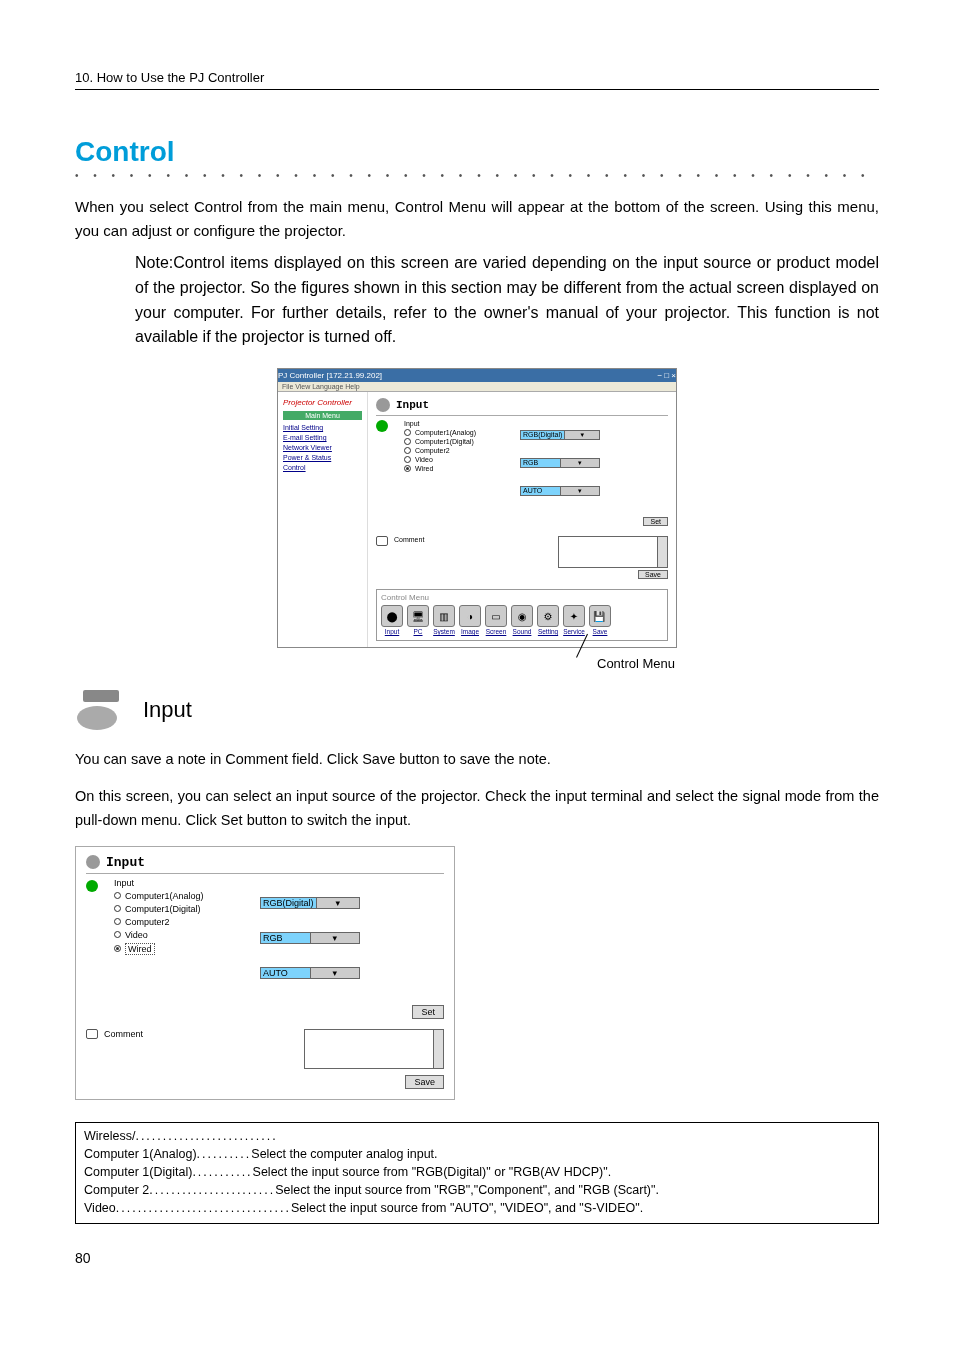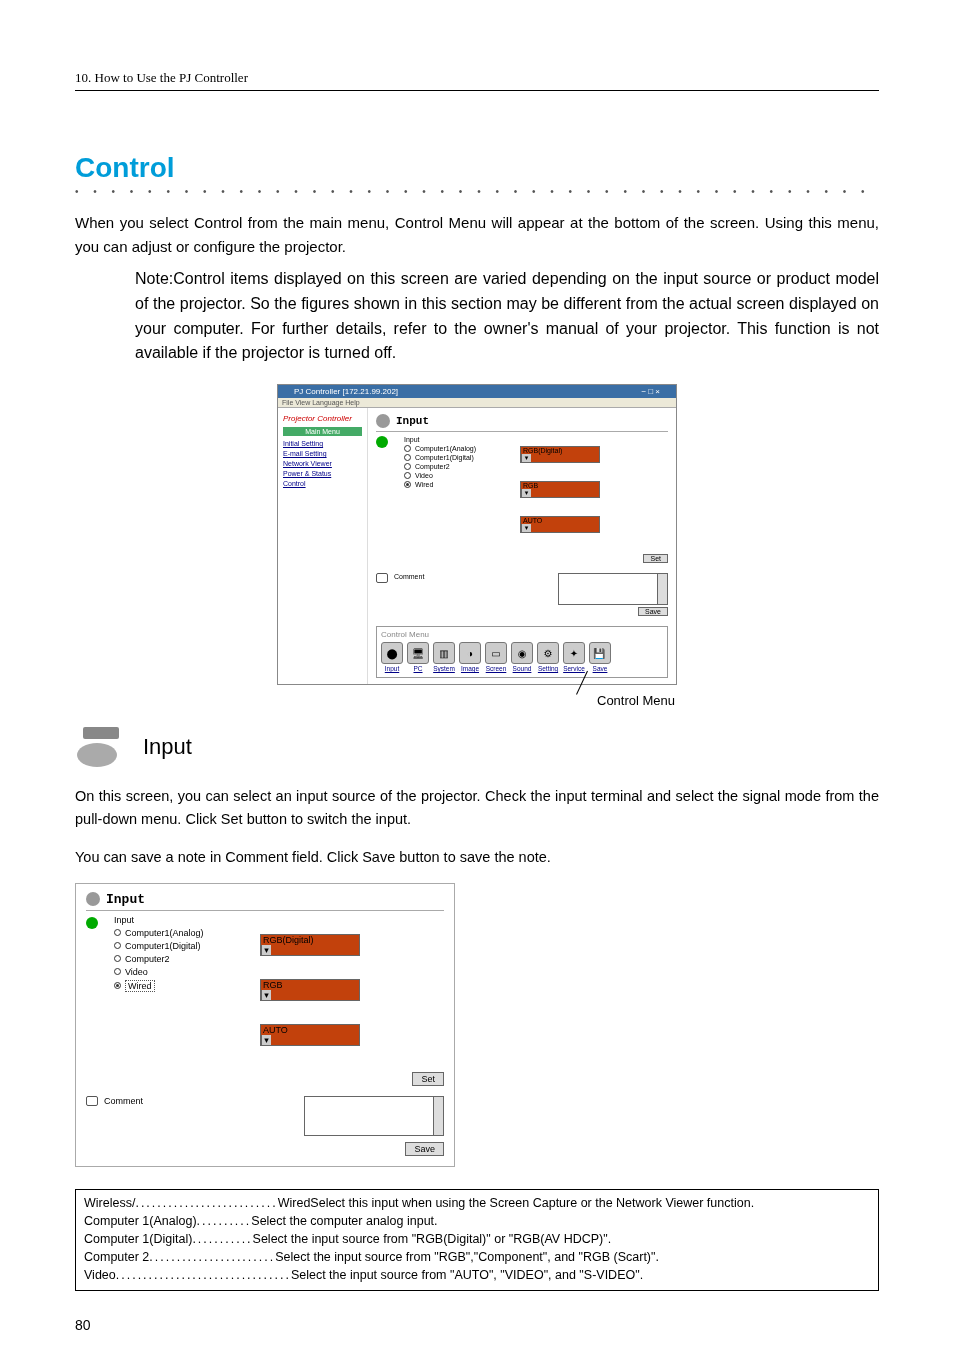--- a/index.html
+++ b/index.html
@@ -1,45 +1,45 @@
 <!DOCTYPE html>
 <html><head>
 <meta charset="utf-8">
 <style>
   * { box-sizing: border-box; margin: 0; padding: 0; }
   html, body { width: 954px; height: 1355px; font-family: Arial, Helvetica, sans-serif; background: #fff; color: #000; }
   .page { padding: 70px 75px 40px 75px; }
-  .chapter-line { font-size: 13px; border-bottom: 1px solid #000; padding-bottom: 4px; margin-bottom: 61px; font-family: Liberation Serif, serif; }
+  .chapter-line { font-size: 13px; border-bottom: 1px solid #000; padding-bottom: 4px; margin-bottom: 46px; }
   .section-title { font-size: 28px; font-weight: bold; color: #009dd9; }
   .dot-rule { color: #555; letter-spacing: 6px; font-size: 10px; margin-top: 2px; margin-bottom: 14px; overflow: hidden; white-space: nowrap; }
   .intro { font-size: 15px; line-height: 1.6; margin-bottom: 8px; text-align: justify; }
   .note { font-size: 16px; line-height: 1.55; margin-left: 60px; margin-bottom: 18px; text-align: justify; }
 
   
   .app-window { width: 400px; margin: 0 auto 6px auto; border: 1px solid #888; background: #f4f4f4; font-size: 8px; }
-  .app-titlebar { background: #3a6ea5; color: #fff; padding: 2px 16px; display: flex; justify-content: space-between; align-items: center; }
+  .app-titlebar { background: #3a6ea5; color: #fff; padding: 2px 0; display: flex; justify-content: space-between; align-items: center; }
   .app-menubar { background: #ece9d8; color: #555; padding: 1px 4px; font-size: 7px; border-bottom: 1px solid #aaa; }
   .app-body { display: flex; background: #fff; }
   .sidebar { width: 90px; background: #fff; padding: 6px 5px; border-right: 1px solid #ddd; }
   .sidebar-logo { font-style: italic; font-size: 8px; color: #c00; margin-bottom: 4px; }
   .sidebar-header { background: #4a6; color: #fff; font-size: 7px; text-align: center; padding: 1px 0; margin-bottom: 4px; }
   .sidebar a { display: block; color: #008; text-decoration: underline; font-size: 7px; margin-bottom: 3px; }
   .content { flex: 1; padding: 6px 8px; }
   .content-head { display: flex; align-items: center; gap: 6px; border-bottom: 1px solid #aaa; padding-bottom: 3px; margin-bottom: 4px; }
   .content-head .ico { width: 14px; height: 14px; background: #999; border-radius: 50%; display: inline-block; }
   .content-head .ttl { font-weight: bold; font-family: "Courier New", monospace; font-size: 11px; }
   .inp-row { display: flex; align-items: flex-start; gap: 6px; }
   .inp-col1 { width: 22px; }
   .dot-ico { width: 12px; height: 12px; background: #0a0; border-radius: 50%; display: inline-block; }
   .inp-col2 { width: 110px; }
   .inp-col3 { flex: 1; }
   .radio-line { display: flex; align-items: center; gap: 4px; font-size: 7px; margin-bottom: 2px; }
   .radio { width: 7px; height: 7px; border: 1px solid #333; border-radius: 50%; display: inline-block; }
   .radio.sel::after { content: ""; display: block; width: 3px; height: 3px; background: #333; border-radius: 50%; margin: 1px auto; }
-  .dd { display: inline-flex; width: 80px; border: 1px solid #666; background: #c2410c; font-size: 7px; margin-bottom: 18px; flex-direction: column; }
+  .dd { display: inline-flex; width: 80px; border: 1px solid #666; background: #7dd3fc; font-size: 7px; margin-bottom: 18px; }
   .dd span { flex: 1; padding: 0 2px; }
   .dd .arr { width: 10px; background: #ccc; text-align: center; border-left: 1px solid #666; }
   .btn { display: inline-block; border: 1px solid #666; background: #ddd; font-size: 7px; padding: 0 6px; }
   .comment-row { display: flex; align-items: flex-start; gap: 6px; margin-top: 10px; }
   .comment-ico { width: 12px; height: 10px; border: 1px solid #555; border-radius: 2px; }
   .comment-box { width: 110px; height: 32px; border: 1px solid #666; background: #fff; position: relative; }
   .comment-box .sb { position: absolute; right: 0; top: 0; width: 10px; height: 100%; background: #ddd; border-left: 1px solid #666; }
   .save-area { text-align: right; margin-top: 2px; }
 
   .ctrl-menu-box { border: 1px solid #999; margin-top: 10px; padding: 3px 4px 5px 4px; }
@@ -220,22 +220,22 @@
   </div>
 
   <div class="sub-row">
     <div class="sub-icon">
         <div class="top"></div>
         <div class="bot"></div>
       </div>
     <div class="sub-title">Input</div>
   </div>
 
+  <div class="body-text">You can save a note in Comment field. Click Save button to save the note.</div>
   <div class="body-text">On this screen, you can select an input source of the projector. Check the input terminal and select the signal mode from the pull-down menu. Click Set button to switch the input.</div>
-  <div class="body-text">You can save a note in Comment field. Click Save button to save the note.</div>
 
   <div class="detail-shot">
     <div class="content-head">
       <span class="ico"></span>
       <span class="ttl">Input</span>
     </div>
     <div class="inp-row">
       <div class="inp-col1"><span class="dot-ico"></span></div>
       <div class="inp-col2" style="width:140px">
         <div style="font-size:9px;margin-bottom:3px;">Input</div>
@@ -288,21 +288,20 @@
         <div class="save-area"><span class="btn">Save</span></div>
       </div>
     </div>
   </div>
 
   <div class="param-table">
     <div class="param-body">
       <div class="param-line">
           <span class="pk">Wireless/</span>
           <span class="dots">..........................</span>
-          <span class="pv">WiredSelect this input when using the Screen Capture or the Network Viewer function.</span>
         </div>
       <div class="param-line">
           <span class="pk">Computer 1(Analog)</span>
           <span class="dots">..........</span>
           <span class="pv">Select the computer analog input.</span>
         </div>
       <div class="param-line">
           <span class="pk">Computer 1(Digital)</span>
           <span class="dots">...........</span>
           <span class="pv">Select the input source from "RGB(Digital)" or "RGB(AV HDCP)".</span>

